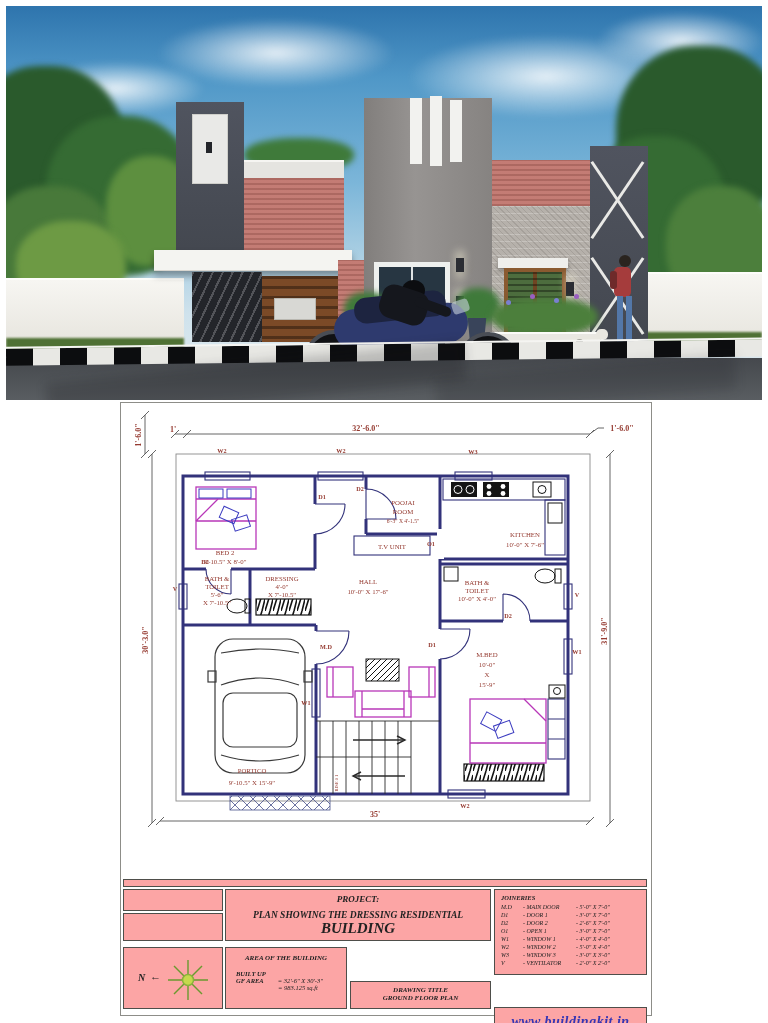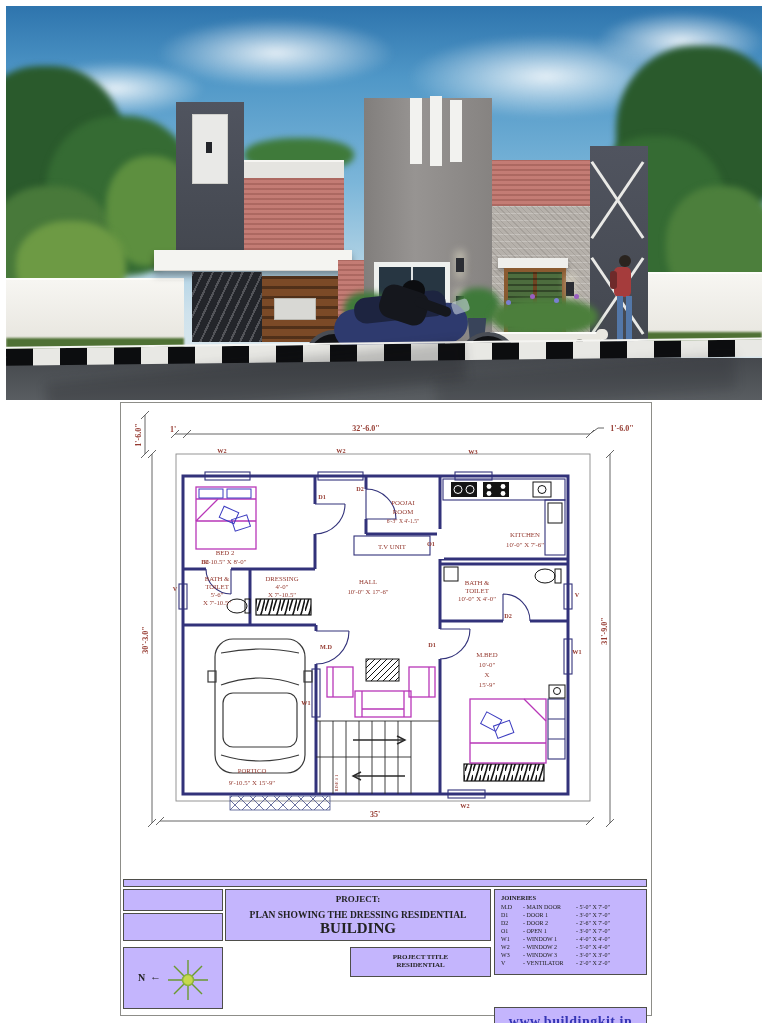--- a/index.html
+++ b/index.html
@@ -14,21 +14,21 @@
   .grass{background:#4f7134;filter:blur(1px);}
   .redwall{background:#c0746c;background-image:repeating-linear-gradient(0deg,rgba(0,0,0,.10) 0 2px,rgba(255,255,255,.06) 2px 5px);}
   .stonewall{background:#b6b1ab;background-image:repeating-linear-gradient(45deg,rgba(90,85,80,.18) 0 1px,transparent 1px 4px),repeating-linear-gradient(0deg,rgba(255,255,255,.22) 0 1px,transparent 1px 7px);}
   .darkblock{background:linear-gradient(180deg,#50545f,#43474f);}
   .xline{position:absolute;background:#e9e9e6;width:2.5px;}
   .sconce{background:#2b2d33;box-shadow:0 -7px 9px rgba(255,250,220,.55),0 7px 9px rgba(255,250,220,.45);}
 
   
   #sheet{left:120px;top:402px;width:530px;height:612px;background:#fff;border:1px solid #8d8d88;}
   #plan-svg{position:absolute;left:0;top:0;}
-  .tb{position:absolute;border:1px solid #4e4e4a;background:#c4b5fd;box-sizing:border-box;}
+  .tb{position:absolute;border:1px solid #4e4e4a;background:#fca5a5;box-sizing:border-box;font-style:italic;}
   .tbtxt{font-family:"Liberation Serif",serif;color:#222;}
   .center{text-align:center;}
   .jrow{display:grid;grid-template-columns:22px 1fr 66px;font-size:6px;line-height:8px;color:#222;}
   #website-text{color:#3535b5;font-weight:bold;font-size:14px;letter-spacing:.5px;}
 
   
   .w{stroke:#32327a;stroke-width:3;fill:none;}
   .t{stroke:#32327a;stroke-width:1.1;fill:none;}
   .f{stroke:#b837b8;stroke-width:1.3;fill:none;}
   .bl{stroke:#3c3cc0;stroke-width:1;fill:none;}
@@ -407,24 +407,33 @@
         <circle cx="22" cy="22" r="5.5" fill="#c6d94e" stroke="#8ab33c" stroke-width="1.5"></circle>
       </svg>
     </div>
 
     <div class="tb" style="left:104px;top:486px;width:266px;height:52px;">
       <div class="tbtxt center" style="margin-top:4px;font-size:9px;font-weight:bold;">PROJECT:</div>
       <div class="tbtxt center" style="margin-top:6px;font-size:9.5px;font-weight:bold;">PLAN SHOWING THE DRESSING RESIDENTIAL</div>
       <div class="tbtxt center" style="font-size:15px;font-weight:bold;">BUILDING</div>
     </div>
 
-
-    <div class="tb" style="left:229px;top:544px;width:141px;height:30px;">
-      <div class="tbtxt center" style="margin-top:5px;font-size:7px;font-weight:bold;">PROJECT TITLE</div>
-      <div class="tbtxt center" style="font-size:7px;font-weight:bold;">RESIDENTIAL</div>
+    <div class="tb" style="left:104px;top:544px;width:122px;height:62px;">
+      <div class="tbtxt center" style="margin-top:6px;font-size:7px;font-weight:bold;">AREA OF THE BUILDING</div>
+      <div class="tbtxt" style="margin:8px 0 0 10px;font-size:6.5px;font-weight:bold;">BUILT UP</div>
+      <div style="display:flex;margin-left:10px;">
+        <span class="tbtxt" style="font-size:6.5px;font-weight:bold;">GF AREA</span>
+        <span class="tbtxt" style="font-size:6.5px;margin-left:14px;">= 32'-6" X 30'-3"</span>
+      </div>
+      <div class="tbtxt" style="margin-left:52px;font-size:6.5px;">= 983.125 sq.ft</div>
+    </div>
+
+    <div class="tb" style="left:229px;top:578px;width:141px;height:28px;">
+      <div class="tbtxt center" style="margin-top:4px;font-size:7px;font-weight:bold;">DRAWING TITLE</div>
+      <div class="tbtxt center" style="font-size:7px;font-weight:bold;">GROUND FLOOR PLAN</div>
     </div>
 
     <div class="tb" style="left:373px;top:486px;width:153px;height:86px;padding:4px 4px 0 6px;">
       <div class="tbtxt" style="font-size:6.5px;font-weight:bold;margin-bottom:2px;">JOINERIES</div>
       <div class="jrow">
           <span>M.D</span>
           <span>- MAIN DOOR</span>
           <span>- 5'-0" X 7'-0"</span>
         </div>
       <div class="jrow">

